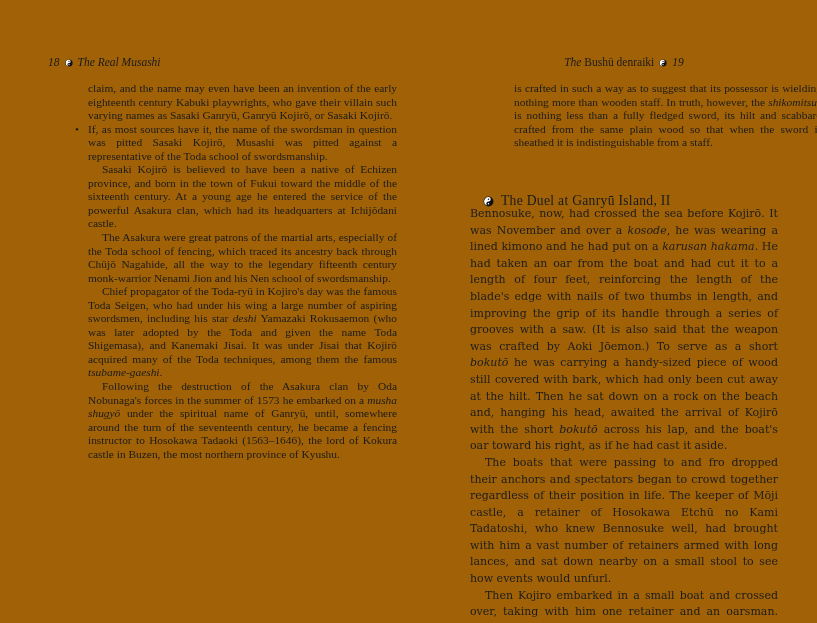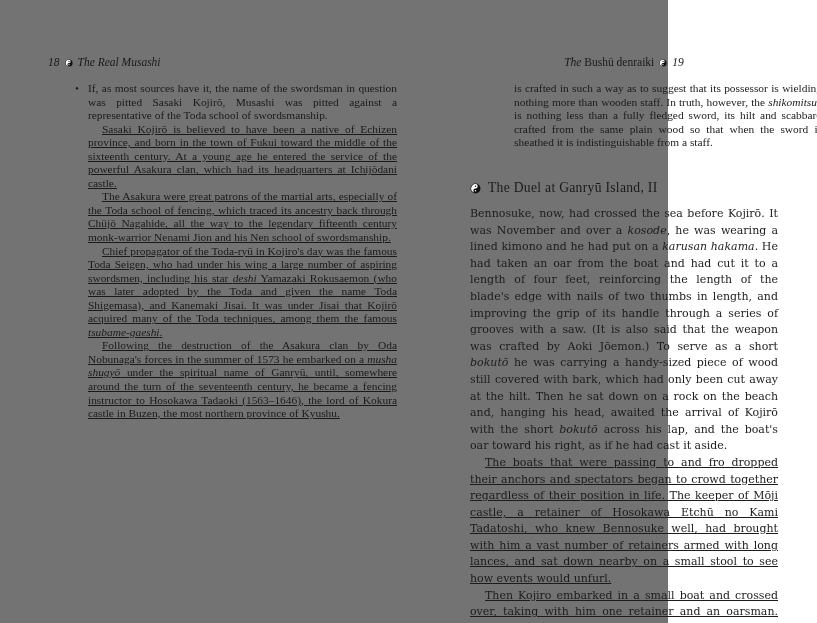--- a/index.html
+++ b/index.html
@@ -1,35 +1,35 @@
 <!DOCTYPE html>
 <html><head>
 <meta charset="utf-8">
 <style>
   html,body{margin:0;padding:0;background:#ffffff;}
   body{width:817px;height:623px;overflow:hidden;}
-  .spread{position:relative;width:668px;height:623px;background:#737373;
+  .spread{position:relative;width:817px;height:623px;background:#a16207;
           font-family:"Liberation Serif",serif;color:#1a1a1a;}
   .running-head{position:absolute;top:56px;font-size:11.5px;white-space:nowrap;}
   .head-left{left:48px;}
   .head-right{left:470px;width:308px;text-align:center;}
   .it{font-style:italic;}
   .orn{display:inline-block;vertical-align:-1px;margin:0 5px;color:#111;}
   .orn svg{display:block;width:8px;height:8px;}
   .orn.big{margin:0 7px 0 0;vertical-align:-1.5px;}
   .orn.big svg{width:11px;height:11px;}
   .body-col{position:absolute;text-align:justify;}
   .body-col p{margin:0;}
   .col-left{left:75px;top:82px;width:322px;font-size:11.4px;line-height:13.55px;}
   .col-left .para{margin-left:13px;}
   .col-left .para.bullet{text-indent:-13px;}
   .col-right-top{left:470px;top:82px;width:308px;font-size:11.4px;line-height:13.55px;margin-left:44px;}
-  .para.indent{text-indent:14px;text-decoration:underline;}
+  .para.indent{text-indent:14px;}
   .bullet-marker{display:inline-block;width:13px;text-indent:0;}
-  .section-head{position:absolute;left:470px;top:180px;width:308px;margin:0;
+  .section-head{position:absolute;left:470px;top:180px;width:308px;margin:13px;
                 font-size:13.6px;font-weight:normal;letter-spacing:0.3px;white-space:nowrap;}
   .col-translation{left:470px;top:206px;width:308px;
                    font-family:"DejaVu Serif",serif;font-size:11px;line-height:16.6px;
                    color:#1c1c1c;}
   .col-translation .para.indent{text-indent:15px;}
 </style>
 </head>
 <body>
 
 <div class="spread">
@@ -37,20 +37,21 @@
   <div>
     <div class="running-head head-left">
       <span class="it">18</span><span class="orn"><svg viewBox="0 0 16 16" aria-hidden="true">
             <circle cx="8" cy="8" r="7.2" fill="currentColor"></circle>
             <path d="M 8 1.6 A 3.2 3.2 0 0 1 8 8 A 3.2 3.2 0 0 0 8 14.4 A 6.4 6.4 0 0 1 8 1.6 Z" fill="#fff"></path>
             <circle cx="8" cy="4.8" r="1.1" fill="currentColor"></circle>
             <circle cx="8" cy="11.2" r="1.1" fill="#fff"></circle>
           </svg></span><span class="it">The Real Musashi</span>
     </div>
     <div class="body-col col-left">
+        <p class="para continuation"><span>claim, and the name may even have been an invention of the early eighteenth century Kabuki playwrights, who gave their villain such varying names as Sasaki Ganryū, Ganryū Kojirō, or Sasaki Kojirō.</span></p>
         <p class="para bullet"><span class="bullet-marker">•</span><span>If, as most sources have it, the name of the swordsman in question was pitted Sasaki Kojirō, Musashi was pitted against a representative of the Toda school of swordsmanship.</span></p>
         <p class="para indent"><span>Sasaki Kojirō is believed to have been a native of Echizen province, and born in the town of Fukui toward the middle of the sixteenth century. At a young age he entered the service of the powerful Asakura clan, which had its headquarters at Ichijōdani castle.</span></p>
         <p class="para indent"><span>The Asakura were great patrons of the martial arts, especially of the Toda school of fencing, which traced its ancestry back through Chūjō Nagahide, all the way to the legendary fifteenth century monk-warrior Nenami Jion and his Nen school of swordsmanship.</span></p>
         <p class="para indent"><span>Chief propagator of the Toda-ryū in Kojiro's day was the famous Toda Seigen, who had under his wing a large number of aspiring swordsmen, including his star </span><span class="it">deshi</span><span> Yamazaki Rokusaemon (who was later adopted by the Toda and given the name Toda Shigemasa), and Kanemaki Jisai. It was under Jisai that Kojirō acquired many of the Toda techniques, among them the famous </span><span class="it">tsubame-gaeshi</span><span>.</span></p>
         <p class="para indent"><span>Following the destruction of the Asakura clan by Oda Nobunaga's forces in the summer of 1573 he embarked on a </span><span class="it">musha shugyō</span><span> under the spiritual name of Ganryū, until, somewhere around the turn of the seventeenth century, he became a fencing instructor to Hosokawa Tadaoki (1563–1646), the lord of Kokura castle in Buzen, the most northern province of Kyushu.</span></p>
       </div>
   </div>
 
   <div>
     <div class="running-head head-right">

